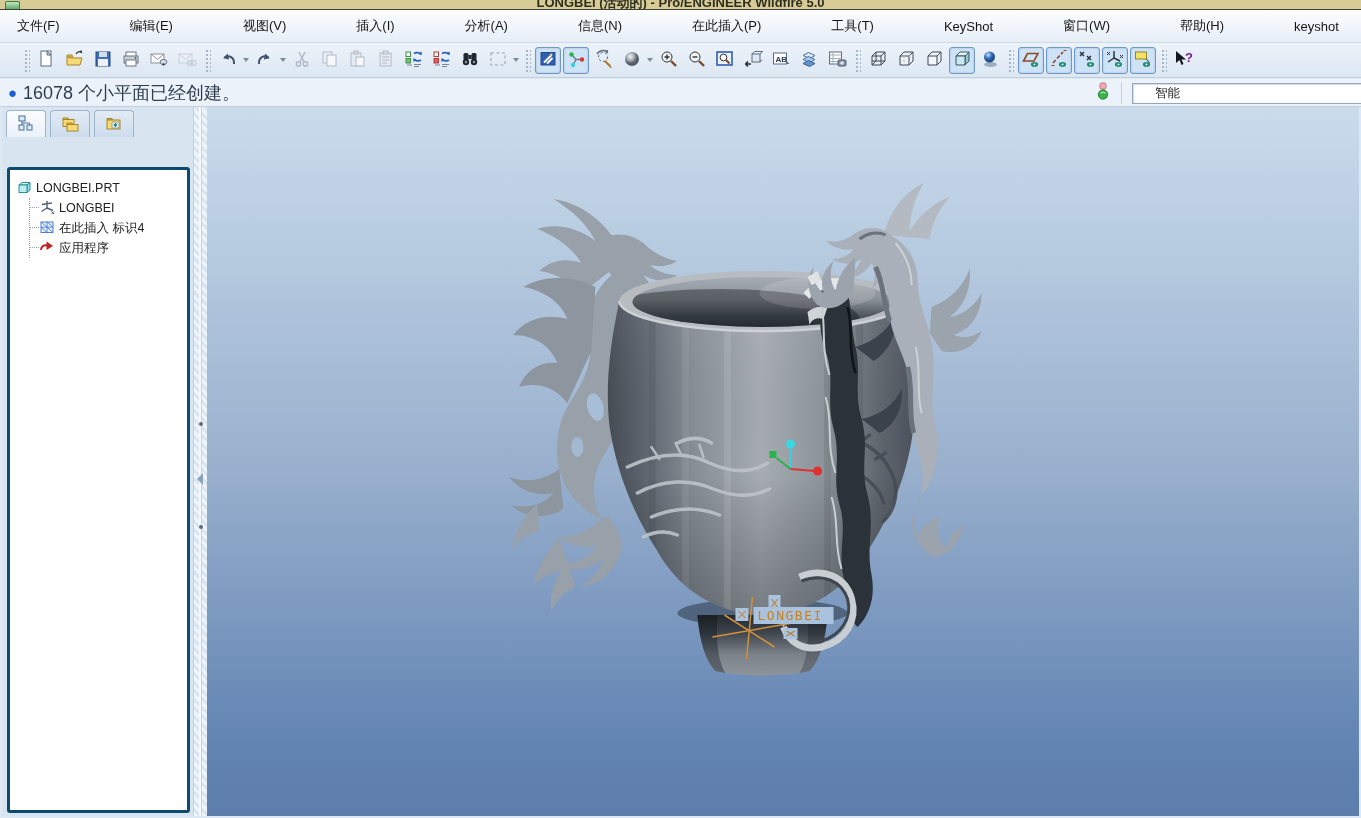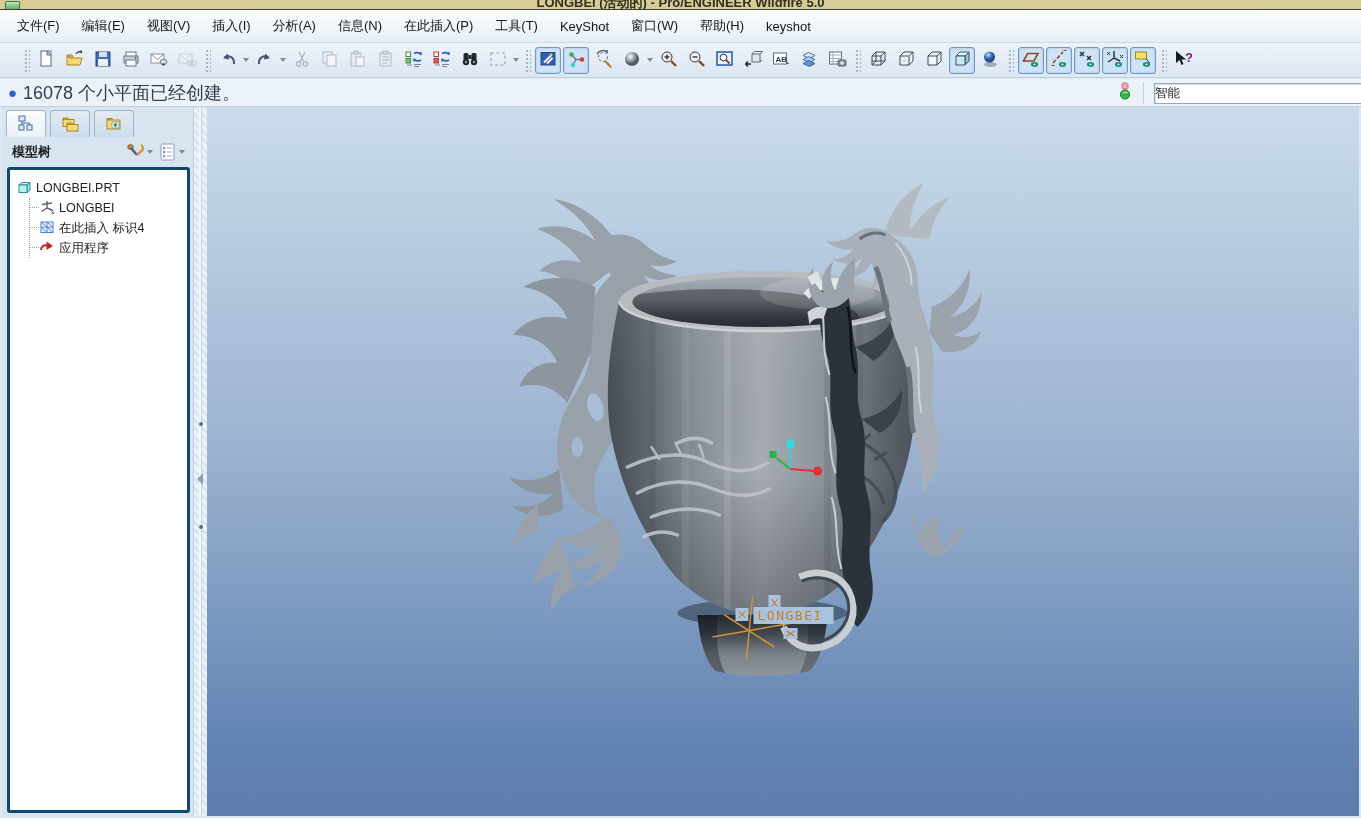--- a/index.html
+++ b/index.html
@@ -5,37 +5,37 @@
   html,body{margin:0;padding:0;}
   body{width:1361px;height:818px;position:relative;overflow:hidden;
        font-family:"Liberation Sans","DejaVu Sans",sans-serif;
        background:#dfe9f3;font-size:13px;color:#111;-webkit-font-smoothing:antialiased;}
   .abs{position:absolute;}
   
   .titlebar{left:0;top:0;width:1361px;height:9px;background:#d7cc95;overflow:hidden;border-bottom:2px solid #404040;}
   .titlebar .ttext{position:absolute;left:0;right:0;top:-6px;text-align:center;font-size:13px;color:#2f2f20;font-weight:bold;}
   .titlebar .appico{position:absolute;left:5px;top:1px;width:13px;height:8px;background:linear-gradient(#bfe6c2,#57a45e);border:1px solid #3c7a44;border-bottom:none;border-radius:2px 2px 0 0;}
   
-  .menubar{left:0;top:10px;width:1361px;height:33px;background:linear-gradient(#fcfeff,#e6eef6);border-bottom:1px solid #cdd9e6;display:flex;align-items:center;padding-left:6px;box-sizing:border-box;}
+  .menubar{left:0;top:10px;width:1361px;height:33px;background:linear-gradient(#fcfeff,#e6eef6);border-bottom:1px solid #cdd9e6;display:flex;align-items:center;padding-left:6px;box-sizing:border-box;gap:48px;}
   .menuitem{padding:4px 11px;color:#151515;cursor:default;white-space:nowrap;}
   
   .toolbar{left:0;top:43px;width:1361px;height:35px;background:linear-gradient(#edf3fa,#dce7f2);border-bottom:1px solid #c2cfdd;display:flex;align-items:center;box-sizing:border-box;padding:0 20px;}
   .grip{width:7px;height:24px;margin:0 3px;background-image:radial-gradient(circle,#a6b6c7 1px,rgba(0,0,0,0) 1.1px);background-size:4px 4px;background-position:1px 1px;}
   .tbtn{width:26px;height:27px;display:flex;align-items:center;justify-content:center;border:1px solid rgba(0,0,0,0);border-radius:3px;margin:0 1px;box-sizing:border-box;}
   .tbtn.on{background:#cfe3f6;border-color:#6f98c6;box-shadow:inset 0 0 2px rgba(40,90,150,.35);}
   .tbtn.dis{opacity:.95;}
   .caretbtn{width:11px;height:27px;display:flex;align-items:center;justify-content:center;margin-left:-2px;}
   .caret{width:0;height:0;border-left:3.5px solid rgba(0,0,0,0);border-right:3.5px solid rgba(0,0,0,0);border-top:4px solid #7c8b9b;}
   
   .msgbar{left:0;top:79px;width:1361px;height:28px;background:#ebf2f9;border-bottom:1px solid #c2cfdd;display:flex;align-items:center;box-sizing:border-box;}
   .msg-bullet{color:#1f5fd0;font-size:15px;margin:0 6px 0 8px;}
   .msg-text{color:#303d4d;font-size:18px;}
   .msg-right{position:absolute;right:0;top:0;height:28px;display:flex;align-items:center;}
   .vdiv{width:1px;height:22px;background:#c3d1df;margin:0 10px;}
-  .filterbox{width:206px;height:19px;background:#fff;border:1px solid #8fa6bd;border-right:none;box-shadow:inset 1px 1px 1px rgba(90,110,140,.25);display:flex;align-items:center;padding-left:0;font-size:12.5px;color:#222;text-align:right;}
+  .filterbox{width:206px;height:19px;background:#fff;border:1px solid #8fa6bd;border-right:none;box-shadow:inset 1px 1px 1px rgba(90,110,140,.25);display:flex;align-items:center;padding-left:22px;font-size:12.5px;color:#222;text-align:right;}
   .leftpanel{left:2px;top:107px;width:191px;height:709px;background:#d8e4f0;}
   .tabs{position:absolute;left:4px;top:3px;display:flex;gap:4px;}
   .tab{width:38px;height:26px;border:1px solid #9db4cb;border-bottom:none;border-radius:4px 4px 0 0;background:linear-gradient(#e3ebf4,#ccdcec);display:flex;align-items:center;justify-content:center;}
   .tab.active{background:linear-gradient(#fbfdfe,#eaf1f8);}
   .treeheader{position:absolute;left:0;top:30px;width:100%;height:29px;display:flex;align-items:center;}
   .treetitle{font-weight:bold;color:#1c1c1c;margin-left:10px;font-size:13px;}
   .th-icons{position:absolute;right:6px;top:2px;display:flex;align-items:center;}
   .th-btn{display:flex;align-items:center;padding:2px;}
   .treebox{position:absolute;left:5px;right:3px;top:60px;bottom:3px;background:#fff;border:3px solid #0c4a6e;border-radius:3px;overflow:hidden;}
   .treerow{display:flex;align-items:center;height:20px;font-size:12.5px;color:#222;white-space:nowrap;}
@@ -436,43 +436,20 @@
           </svg></span>
       </div>
     <div class="tab">
         <span><svg width="20" height="20">
             <path d="M3,5.5 h5 l1,1.5 h-6 Z" fill="#e8c44e" stroke="#a8862c"></path>
             <rect x="3" y="7" width="13" height="9" fill="#f6da74" stroke="#a8862c"></rect>
             <rect x="8" y="9" width="7" height="6" rx="1" fill="#fdfdf2" stroke="#8a9aa8"></rect>
             <path d="M11.5,10 v4 M9.8,11 l3.4,2 M13.2,11 l-3.4,2" stroke="#1f8e74" stroke-width="1.1"></path>
           </svg></span>
       </div>
-  </div>
-  <div class="treeheader">
-    <span class="treetitle">模型树</span>
-    <div class="th-icons">
-      <div class="th-btn">
-          <svg width="22" height="22">
-            <rect x="3" y="4" width="5" height="4" rx="1" fill="#c98a3e" stroke="#8a5a20"></rect>
-            <path d="M6,7 L12,14" stroke="#3a5f9e" stroke-width="2.4"></path>
-            <path d="M16,4 c2.5,1.5 2.5,4 0.5,5.8 L12,14" fill="none" stroke="#e0912e" stroke-width="2.4"></path>
-          </svg>
-          <span class="caret"></span>
-        </div>
-      <div class="th-btn">
-          <svg width="22" height="22">
-            <rect x="4" y="3" width="13" height="16" rx="1.5" fill="#fdfdfd" stroke="#8aa0b4"></rect>
-            <rect x="6" y="6" width="2.2" height="2.2" fill="#7a92c8"></rect>
-            <rect x="6" y="10" width="2.2" height="2.2" fill="#7a92c8"></rect>
-            <rect x="6" y="14" width="2.2" height="2.2" fill="#7a92c8"></rect>
-            <path d="M10,7 h5 M10,11 h5 M10,15 h5" stroke="#9ab0c4"></path>
-          </svg>
-          <span class="caret"></span>
-        </div>
-    </div>
   </div>
   <div class="treebox">
     <div class="treerow tree-root">
       <span><svg width="16" height="16">
             <path d="M3,6 l3,-2.5 h8 l-3,2.5 Z" fill="#d4f2f4" stroke="#2a8f96"></path>
             <path d="M11,6 l3,-2.5 v7.5 l-3,2.5 Z" fill="#9fdfe4" stroke="#2a8f96"></path>
             <rect x="3" y="6" width="8" height="7.5" fill="#bfecef" stroke="#2a8f96"></rect>
           </svg></span>
       <span class="lbl">LONGBEI.PRT</span>
     </div>

